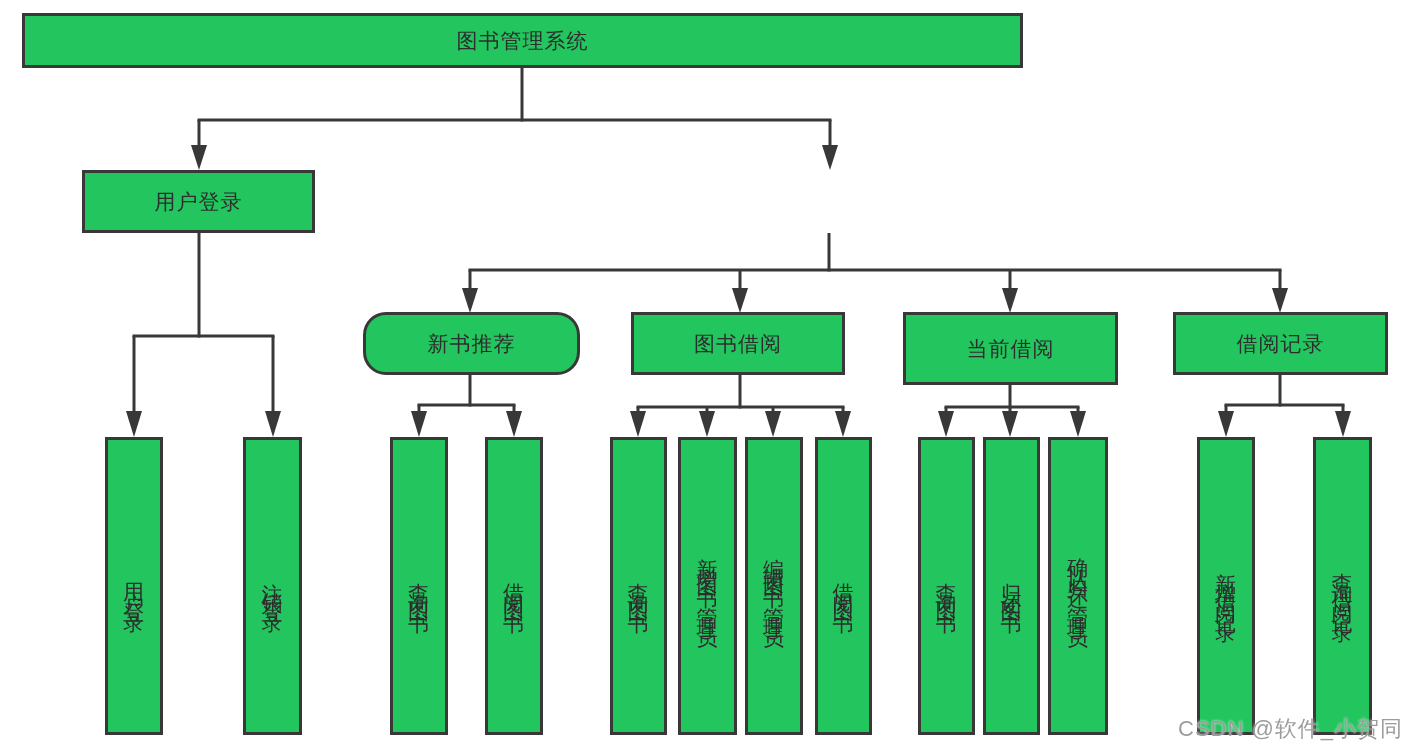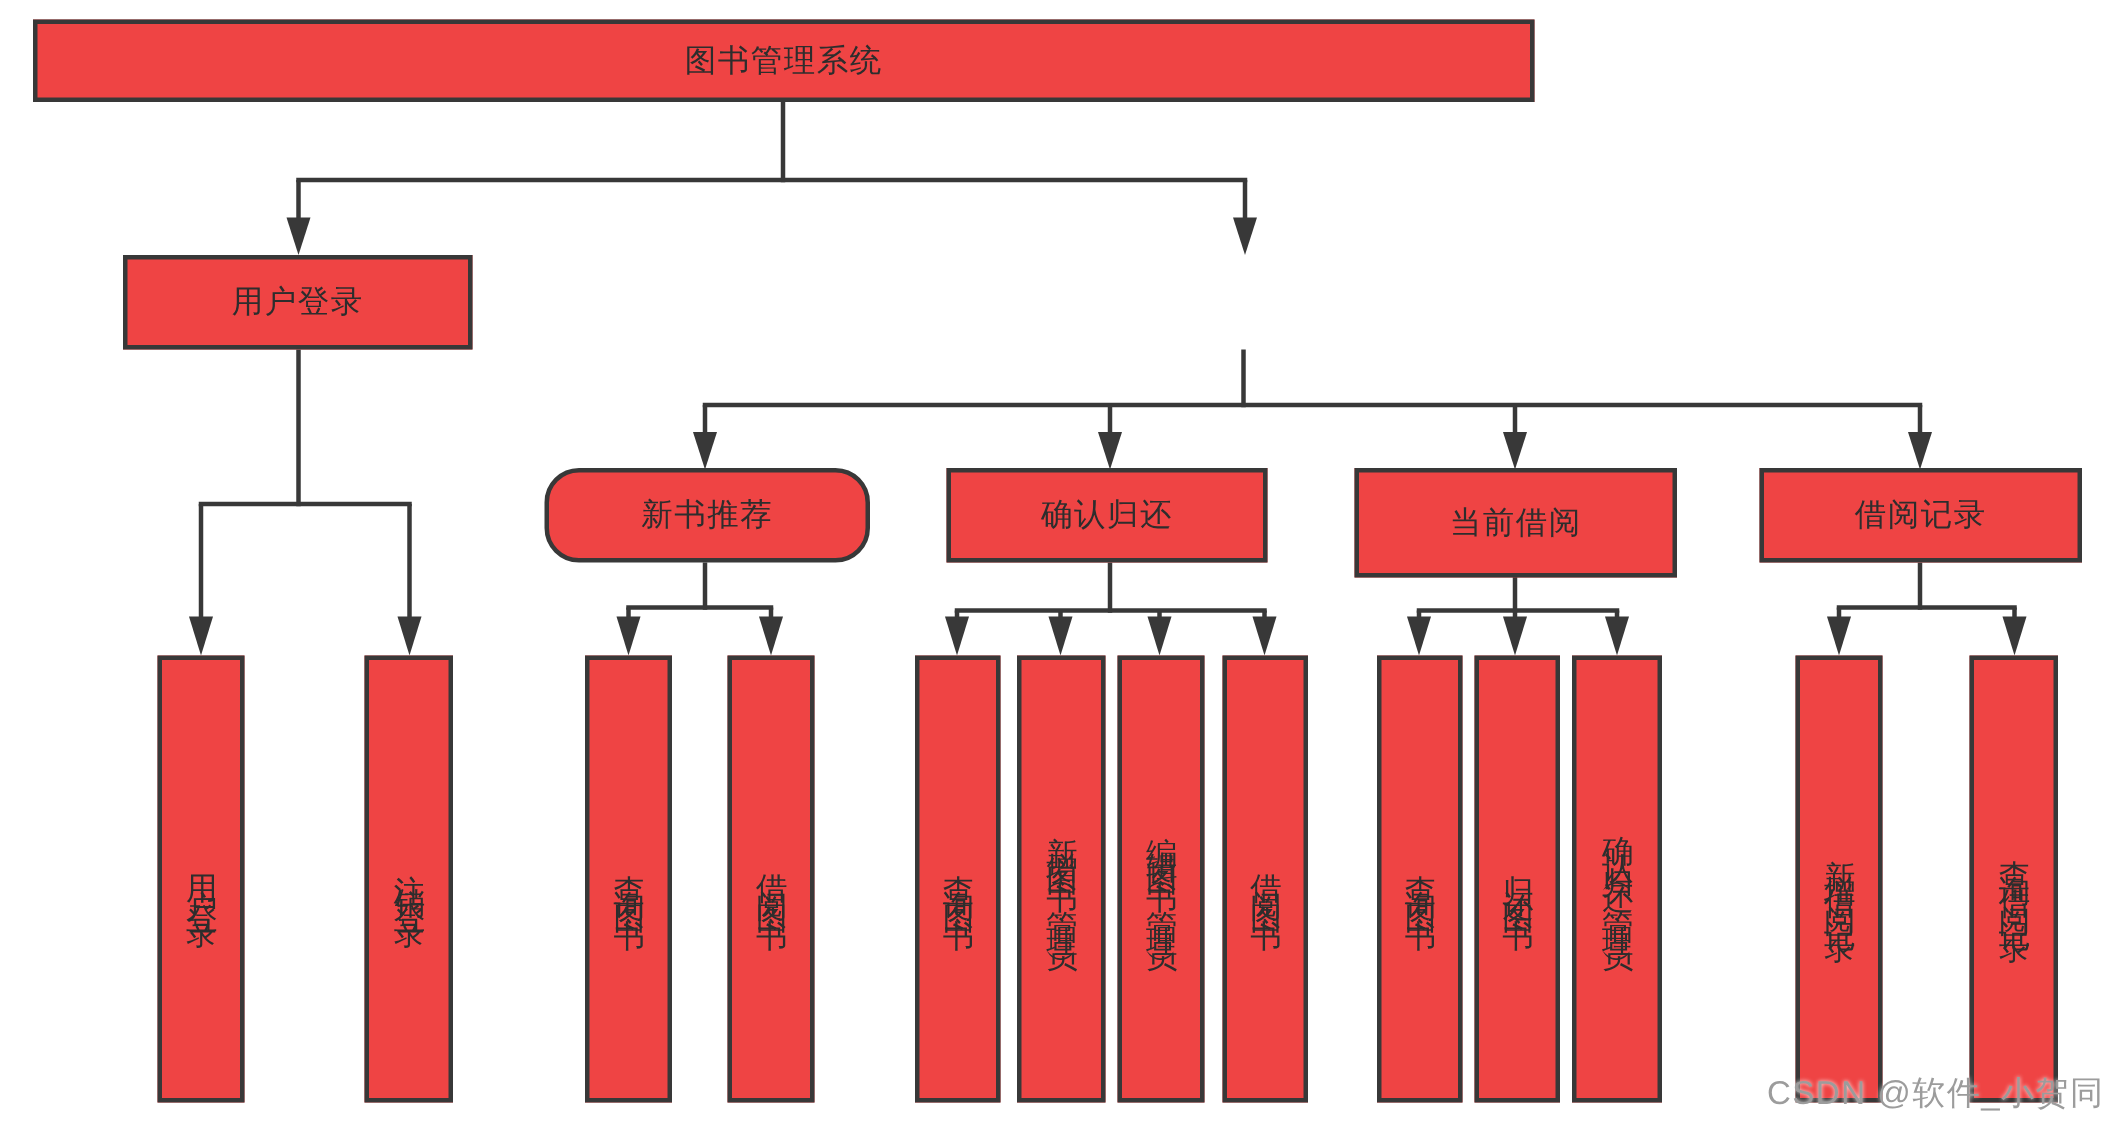--- a/index.html
+++ b/index.html
@@ -17,21 +17,21 @@
     overflow:hidden;
   }
   .stage{position:absolute;left:0;top:0;width:1405px;height:747px;}
   svg.connectors{position:absolute;left:0;top:0;width:1405px;height:747px;}
   svg.connectors line{stroke:var(--line);stroke-width:3;}
   svg.connectors polygon{fill:var(--line);}
   .node{
     position:absolute;
     box-sizing:border-box;
     border:3px solid var(--line);
-    background:#ef4444;
+    background:#22c55e;
     color:var(--text);
     display:flex;align-items:center;justify-content:center;
     font-size:21px;
     line-height:1;
     text-align:center;
     white-space:nowrap;
   }
   .node.h{letter-spacing:1px;}
   .node.v{
     writing-mode:vertical-rl;
@@ -118,21 +118,21 @@
     <polygon points="1218,411 1234,411 1226,437"></polygon>
     <line x1="1343" y1="405" x2="1343" y2="415"></line>
     <polygon points="1335,411 1351,411 1343,437"></polygon>
   </svg>
 
   <div class="node h" style="left:22px;top:13px;width:1001px;height:55px;">图书管理系统</div>
 
   <div class="node h" style="left:82px;top:170px;width:233px;height:63px;">用户登录</div>
 
   <div class="node h" style="left:363px;top:312px;width:217px;height:63px;border-radius:23px;">新书推荐</div>
-  <div class="node h" style="left:631px;top:312px;width:214px;height:63px;">确认归还</div>
+  <div class="node h" style="left:631px;top:312px;width:214px;height:63px;">图书借阅</div>
   <div class="node h" style="left:903px;top:312px;width:215px;height:73px;">当前借阅</div>
   <div class="node h" style="left:1173px;top:312px;width:215px;height:63px;text-align:right;">借阅记录</div>
 
   <div class="node v" style="left:105px;top:437px;width:58px;height:298px;">用户登录</div>
   <div class="node v" style="left:243px;top:437px;width:59px;height:298px;">注销登录</div>
 
   <div class="node v" style="left:390px;top:437px;width:58px;height:298px;">查询图书</div>
   <div class="node v" style="left:485px;top:437px;width:58px;height:298px;">借阅图书</div>
 
   <div class="node v" style="left:610px;top:437px;width:57px;height:298px;">查询图书</div>

